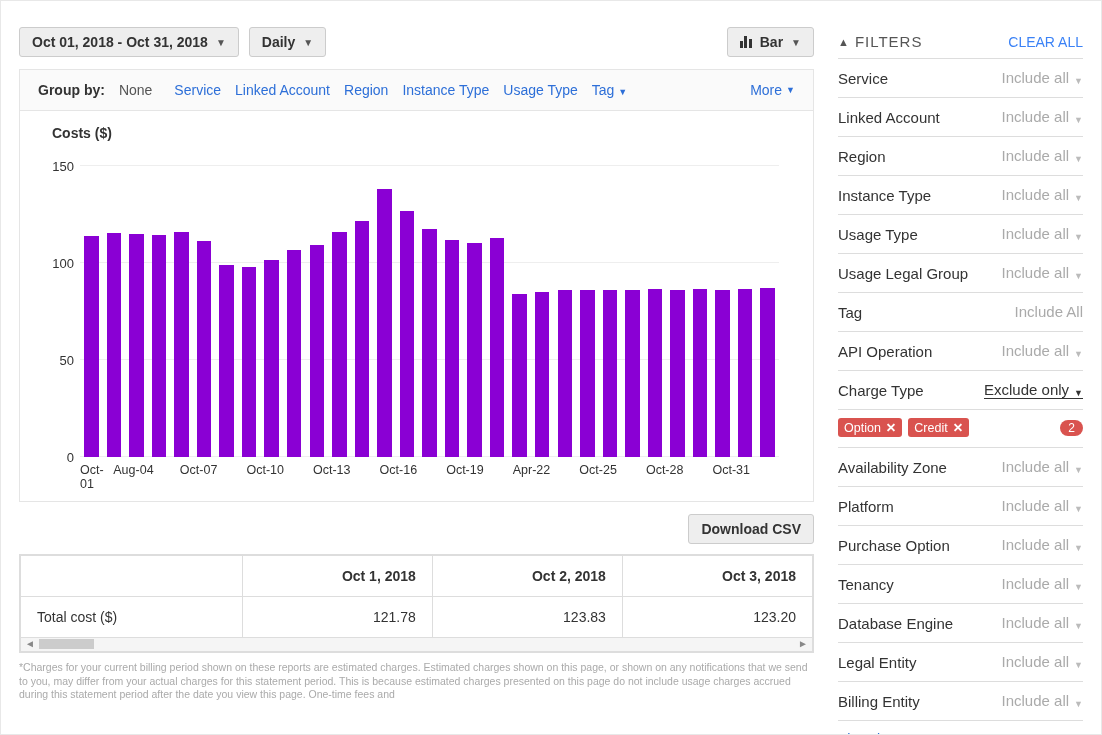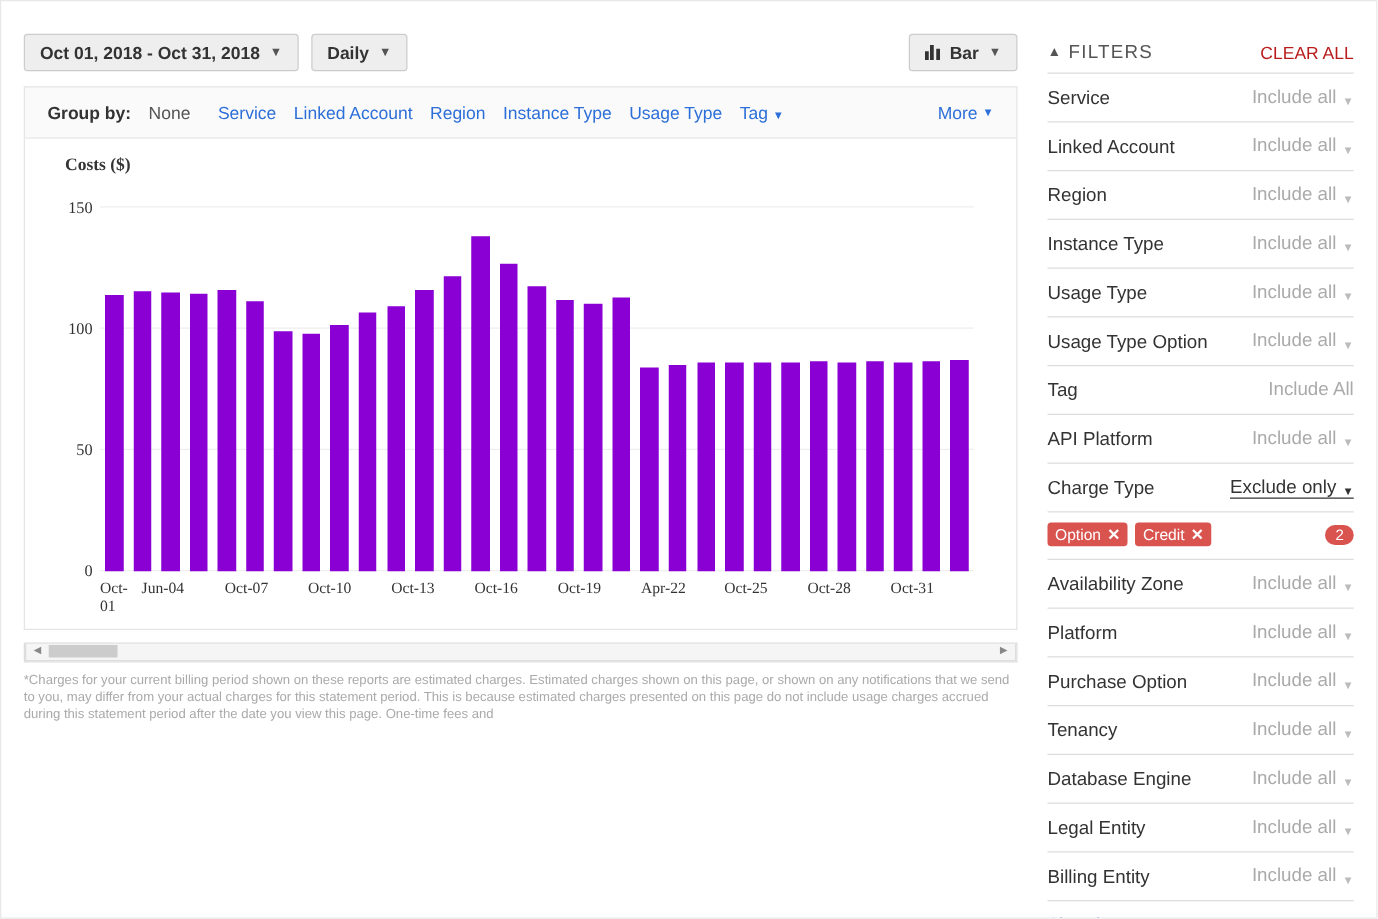--- a/index.html
+++ b/index.html
@@ -66,21 +66,20 @@
     color: #2d6fd8;
     cursor: pointer;
   }
   .more-link { margin-left: auto; color: #2d6fd8; display: inline-flex; align-items: center; gap: 4px; }
   
   .chart-card {
     border: 1px solid #e5e5e5;
     border-top: none;
     padding: 14px 34px 10px 18px;
     background: #fff;
-    font-family: Liberation Serif, serif;
   }
   .chart-title {
     font-weight: bold;
     font-size: 14px;
     margin-bottom: 6px;
     margin-left: 14px;
   }
   .chart-wrap {
     position: relative;
     height: 310px;
@@ -199,21 +198,21 @@
   }
   
   .filters-head {
     display: flex;
     align-items: center;
     padding: 12px 0 8px 0;
     border-bottom: 1px solid #ddd;
     margin-top: 20px;
   }
   .filters-title { color: #555; letter-spacing: 1px; font-size: 15px; margin-left: 6px; text-align: right; }
-  .clear-all { margin-left: auto; color: #b91c1c; font-size: 14px; cursor: pointer; }
+  .clear-all { margin-left: auto; color: #3b82f6; font-size: 14px; cursor: pointer; }
   .up-caret { color: #555; font-size: 11px; }
   .filter-row {
     display: flex;
     align-items: center;
     justify-content: space-between;
     padding: 10px 0;
     border-bottom: 1px solid #ddd;
     font-size: 15px;
   }
   .filter-name { color: #333; }
@@ -429,36 +428,59 @@
                 <div class="bar" style="height: 167.656px;"></div>
               </div>
               <div class="bar-slot">
                 <div class="bar" style="height: 168.562px;"></div>
               </div>
             </div>
         </div>
       </div>
       <div class="xaxis" id="xaxis">
           <div class="xfirst">Oct-01</div>
-          <div class="xgroup">Jun-04</div>
+          <div class="xgroup">Aug-04</div>
           <div class="xgroup">Oct-07</div>
           <div class="xgroup">Oct-10</div>
           <div class="xgroup">Oct-13</div>
           <div class="xgroup">Oct-16</div>
           <div class="xgroup">Oct-19</div>
           <div class="xgroup">Apr-22</div>
           <div class="xgroup">Oct-25</div>
           <div class="xgroup">Oct-28</div>
           <div class="xgroup">Oct-31</div>
         </div>
     </div>
 
 
+    <div class="download-row">
+      <div class="btn">
+        <span>Download CSV</span>
+      </div>
+    </div>
 
     <div class="table-wrap">
+      <table class="data-table">
+        <thead>
+          <tr>
+            <th style="width:28%"></th>
+            <th style="width:24%">Oct 1, 2018</th>
+            <th style="width:24%">Oct 2, 2018</th>
+            <th style="width:24%">Oct 3, 2018</th>
+          </tr>
+        </thead>
+        <tbody>
+          <tr>
+            <td>Total cost ($)</td>
+            <td>121.78</td>
+            <td>123.83</td>
+            <td>123.20</td>
+          </tr>
+        </tbody>
+      </table>
       <div class="hscroll">
         <span class="arrow-l">◄</span>
         <div class="thumb"></div>
         <span class="arrow-r">►</span>
       </div>
     </div>
 
     <div class="fineprint">*Charges for your current billing period shown on these reports are estimated charges. Estimated charges shown on this page, or shown on any notifications that we send to you, may differ from your actual charges for this statement period. This is because estimated charges presented on this page do not include usage charges accrued during this statement period after the date you view this page. One-time fees and</div>
   </div>
 
@@ -498,34 +520,34 @@
           </span>
         </div>
         <div class="filter-row">
           <span class="filter-name">Usage Type</span>
           <span class="filter-val">
             <span>Include all</span>
             <span class="caret2">▼</span>
           </span>
         </div>
         <div class="filter-row">
-          <span class="filter-name">Usage Type Option</span>
+          <span class="filter-name">Usage Legal Group</span>
           <span class="filter-val">
             <span>Include all</span>
             <span class="caret2">▼</span>
           </span>
         </div>
         <div class="filter-row">
           <span class="filter-name">Tag</span>
           <span class="filter-val">
             <span>Include All</span>
           </span>
         </div>
         <div class="filter-row">
-          <span class="filter-name">API Platform</span>
+          <span class="filter-name">API Operation</span>
           <span class="filter-val">
             <span>Include all</span>
             <span class="caret2">▼</span>
           </span>
         </div>
         <div class="filter-row">
           <span class="filter-name">Charge Type</span>
           <span class="filter-val active">
             <span>Exclude only</span>
             <span class="caret2">▼</span>

